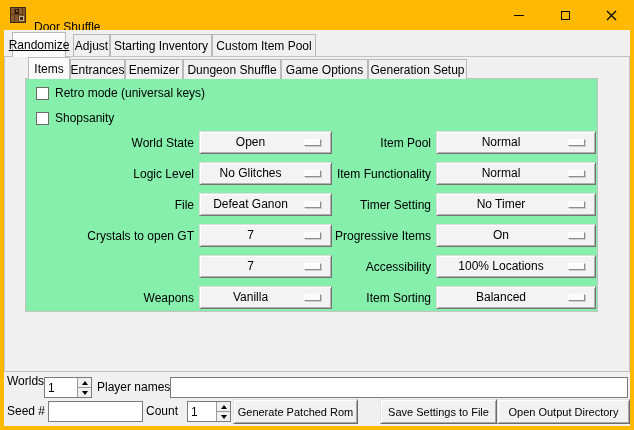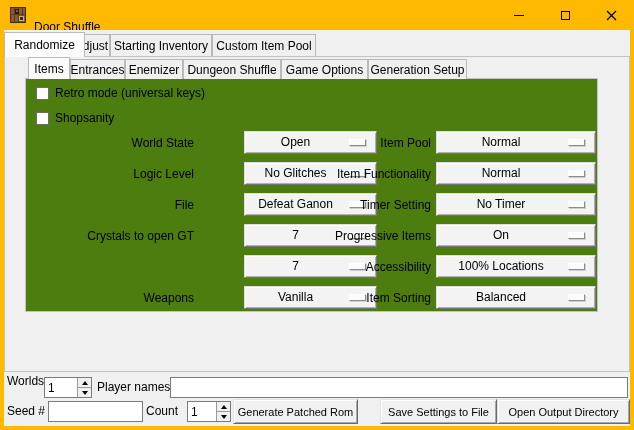--- a/index.html
+++ b/index.html
@@ -27,38 +27,38 @@
     display:flex; align-items:center; justify-content:center;
     white-space:nowrap; z-index:2; cursor:default;
   }
   .tab.sel { background:#fcfcfc; z-index:4; }
   .t-out { top:4px; height:22px; }
   .t-out.sel { top:2px; height:25px; }
   .t-in { top:29px; height:20px; }
   .t-in.sel { top:27px; height:22px; background:#fbfbfb; }
   
   .outer-pane { position:absolute; left:0; top:26px; width:626px; height:316px; border:1px solid #c3c3c3; background:#f0f0f0; z-index:1; }
-  .inner-pane { position:absolute; left:21px; top:48px; width:573px; height:234px; border:1px solid #c3c3c3; background:#4d7c0f; z-index:1; }
+  .inner-pane { position:absolute; left:21px; top:48px; width:573px; height:234px; border:1px solid #c3c3c3; background:#86efac; z-index:1; }
   
   .cb-row { position:absolute; left:10px; height:14px; display:flex; align-items:center; }
   .cb-box { width:13px; height:13px; background:#fff; border:1px solid #6b6b6b; margin-right:6px; flex:none; }
   .cb-label { line-height:14px; white-space:nowrap; }
   
   .opt-row { position:absolute; left:0; width:571px; height:24px; }
   .opt-label { position:absolute; top:0; height:24px; line-height:24px; text-align:right; white-space:nowrap; }
   .ol-left  { left:0; width:168px; }
   .ol-right { left:240px; width:165px; }
   .dropdown {
     position:absolute; top:0; height:23px;
     background:#f3f3f3;
     border:1px solid; border-color:#dddddd #757575 #757575 #dddddd;
     box-shadow: inset 1px 1px 0 #ffffff, inset -1px -1px 0 #b0b0b0;
     cursor:default;
   }
-  .dd-left  { left:173px; width:133px;margin-left:45px; }
+  .dd-left  { left:173px; width:133px; }
   .dd-right { left:410px; width:160px; }
   .dd-text { position:absolute; left:0; right:30px; top:0; height:21px; line-height:21px; text-align:center; white-space:nowrap; }
   .dd-ind {
     position:absolute; right:10px; top:50%; margin-top:-4px;
     width:17px; height:7px; background:#fbfbfb;
     border:1px solid; border-color:#ffffff #8c8c8c #8c8c8c #ffffff;
     box-shadow:1px 1px 0 #cfcfcf;
   }
   
   .lbl { position:absolute; height:21px; line-height:21px; white-space:nowrap; }
@@ -106,21 +106,21 @@
     <div class="wbtn close">
       <svg width="11" height="11" viewBox="0 0 11 11">
         <line x1="1" y1="1" x2="10" y2="10" stroke="#000" stroke-width="1.2"></line>
         <line x1="10" y1="1" x2="1" y2="10" stroke="#000" stroke-width="1.2"></line>
       </svg>
     </div>
   </div>
 
   <div class="client">
 
-    <div class="tab t-out sel" style="left:0;   width:81px;">Randomize</div>
+    <div class="tab t-out sel" style="left:8px;   width:54px;text-decoration:underline;">Randomize</div>
     <div class="tab t-out" style="left:69px; width:37px;">Adjust</div>
     <div class="tab t-out" style="left:106px;width:102px;">Starting Inventory</div>
     <div class="tab t-out" style="left:208px;width:104px;">Custom Item Pool</div>
 
     <div class="outer-pane"></div>
 
     <div class="tab t-in sel" style="left:24px; width:42px;">Items</div>
     <div class="tab t-in" style="left:121px;width:58px;">Enemizer</div>
     <div class="tab t-in" style="left:66px; width:55px;">Entrances</div>
     <div class="tab t-in" style="left:179px;width:98px;">Dungeon Shuffle</div>

